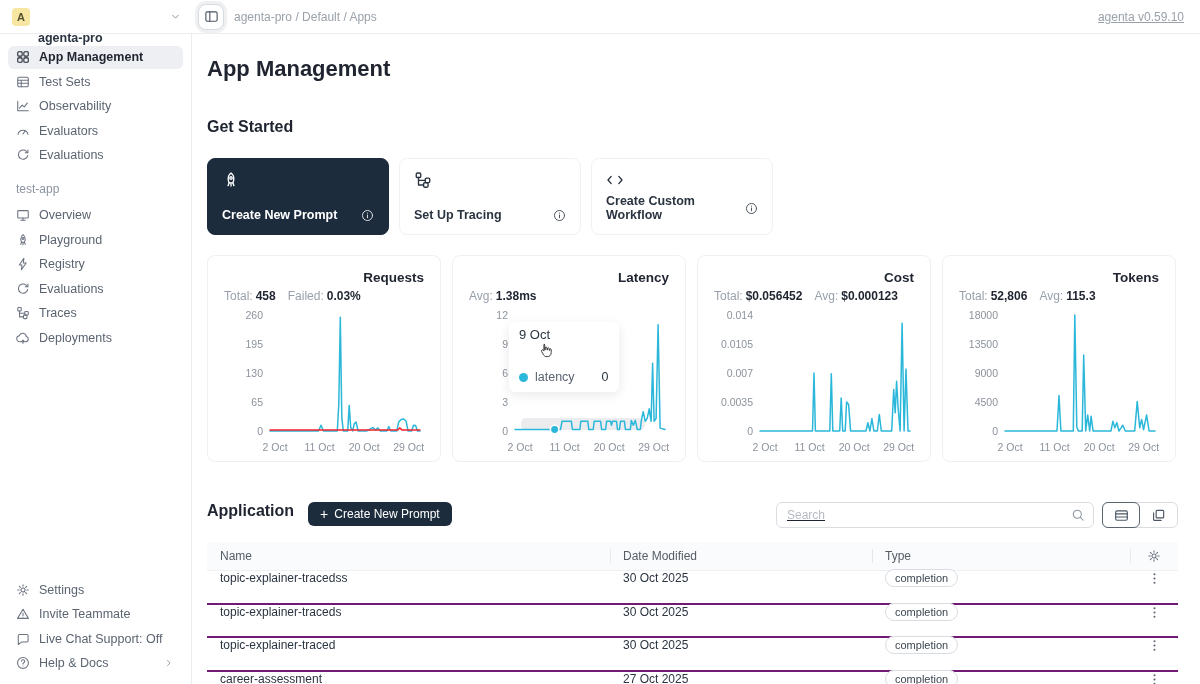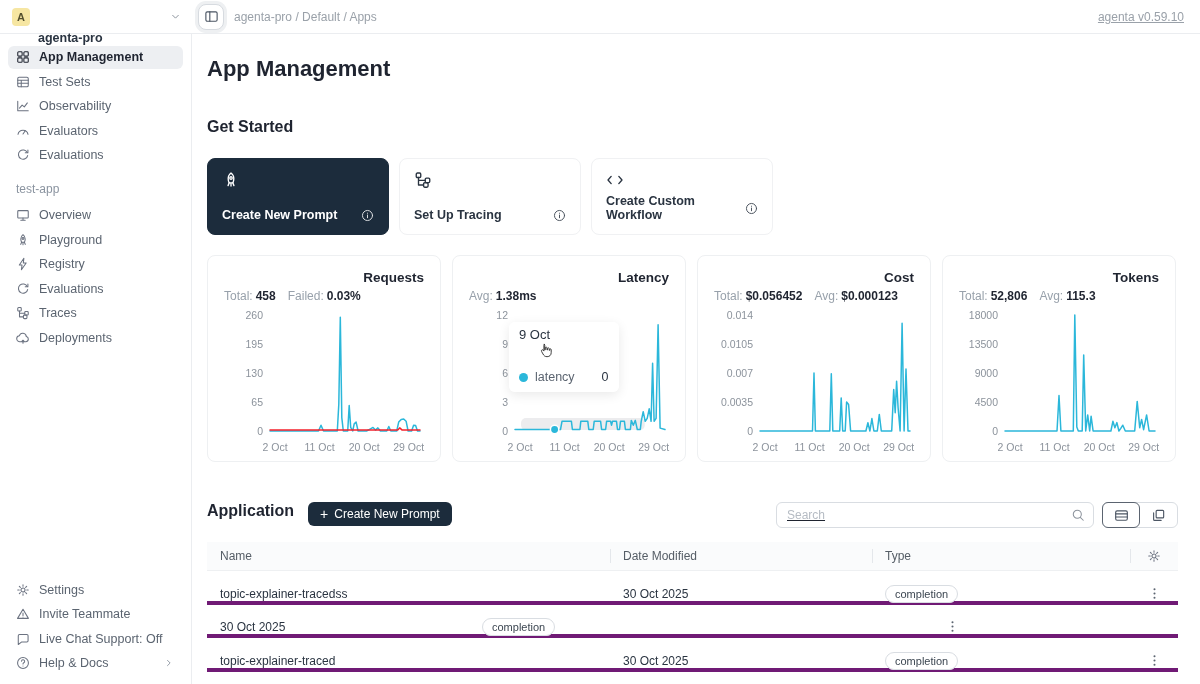--- a/index.html
+++ b/index.html
@@ -82,21 +82,21 @@
   .view-btn.active { border:1px solid #5b6470; border-radius:6px; margin:-1px; background:#fff; }
 
   
   .table { margin-top:14px; }
   .thead { display:flex; align-items:center; height:29px; background:#fafbfc; border-bottom:1px solid #eef0f2;
     font-size:12px; color:#555d66; }
   .th { padding:0 13px; position:relative; height:100%; display:flex; align-items:center; }
   .th.sep::before { content:""; position:absolute; left:0; top:7px; bottom:7px; width:1px; background:#e4e7eb; }
   .col-name { width:403px; } .col-date { width:262px; } .col-type { width:258px; }
   .col-actions { flex:1; display:flex; justify-content:center; color:#6b7280; }
-  .trow { display:flex; align-items:flex-end; height:33.5px; border-bottom:4px solid #701a75;
+  .trow { display:flex; align-items:flex-start; height:33.5px; border-bottom:2px solid #701a75;
     font-size:12px; color:#2a3441; cursor:pointer; }
   .td { padding:0 13px; }
   .badge { border:1px solid #d9dde2; border-radius:10px; padding:2px 9px; font-size:11px; color:#3c4651; background:#fff; }
   .kebab { flex:1; display:flex; justify-content:center; color:#5b6470; cursor:pointer; }
 </style>
 </head>
 <body>
 
 <div class="app">
 
@@ -514,20 +514,21 @@
                 <svg viewBox="0 0 16 16" width="15" height="15" fill="none" stroke="currentColor" stroke-width="1.2" stroke-linecap="round" stroke-linejoin="round">
                   <g fill="currentColor" stroke="none">
                     <circle cx="8" cy="3.5" r="1.1"></circle>
                     <circle cx="8" cy="8" r="1.1"></circle>
                     <circle cx="8" cy="12.5" r="1.1"></circle>
                   </g>
                 </svg>
               </span>
   </div>
   <div class="trow">
+    <div class="td col-name">topic-explainer-traceds</div>
     <div class="td col-date">30 Oct 2025</div>
     <div class="td col-type"><span class="badge">completion</span></div>
     <span class="kebab">
                 <svg viewBox="0 0 16 16" width="15" height="15" fill="none" stroke="currentColor" stroke-width="1.2" stroke-linecap="round" stroke-linejoin="round">
                   <g fill="currentColor" stroke="none">
                     <circle cx="8" cy="3.5" r="1.1"></circle>
                     <circle cx="8" cy="8" r="1.1"></circle>
                     <circle cx="8" cy="12.5" r="1.1"></circle>
                   </g>
                 </svg>

